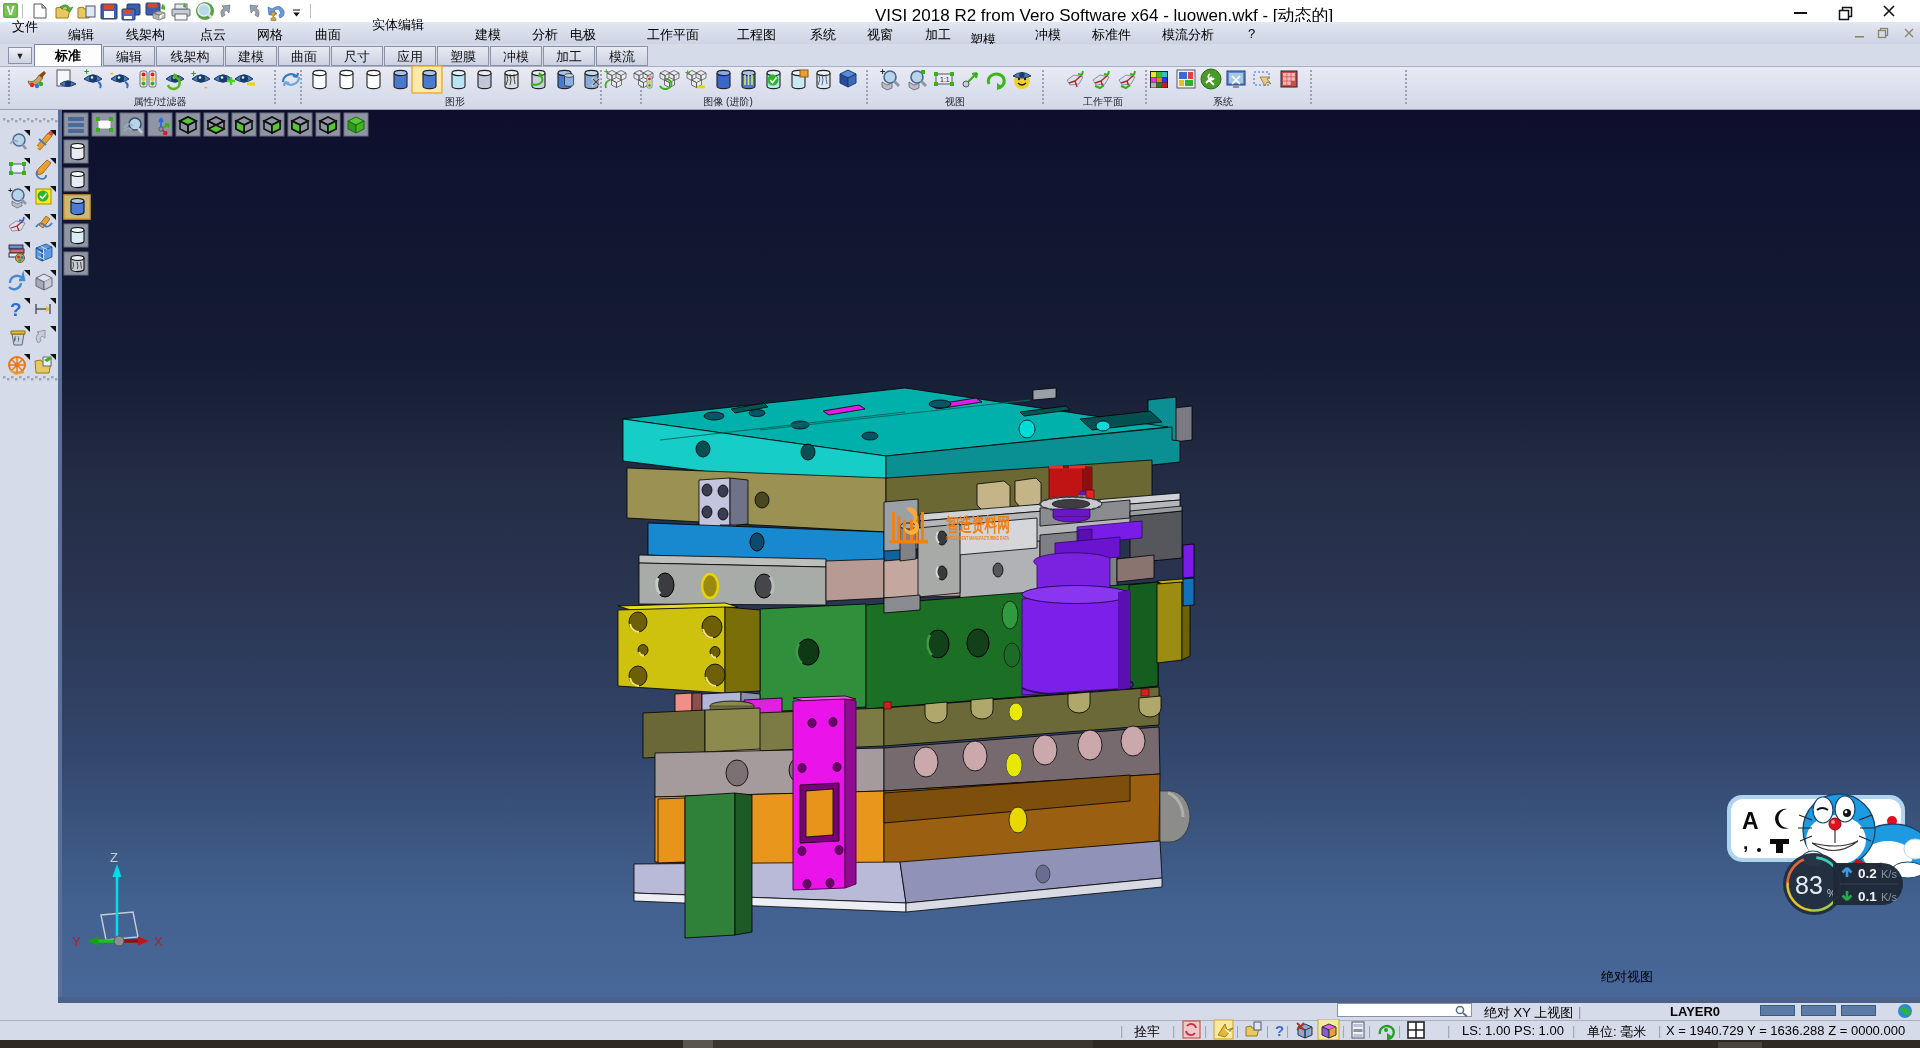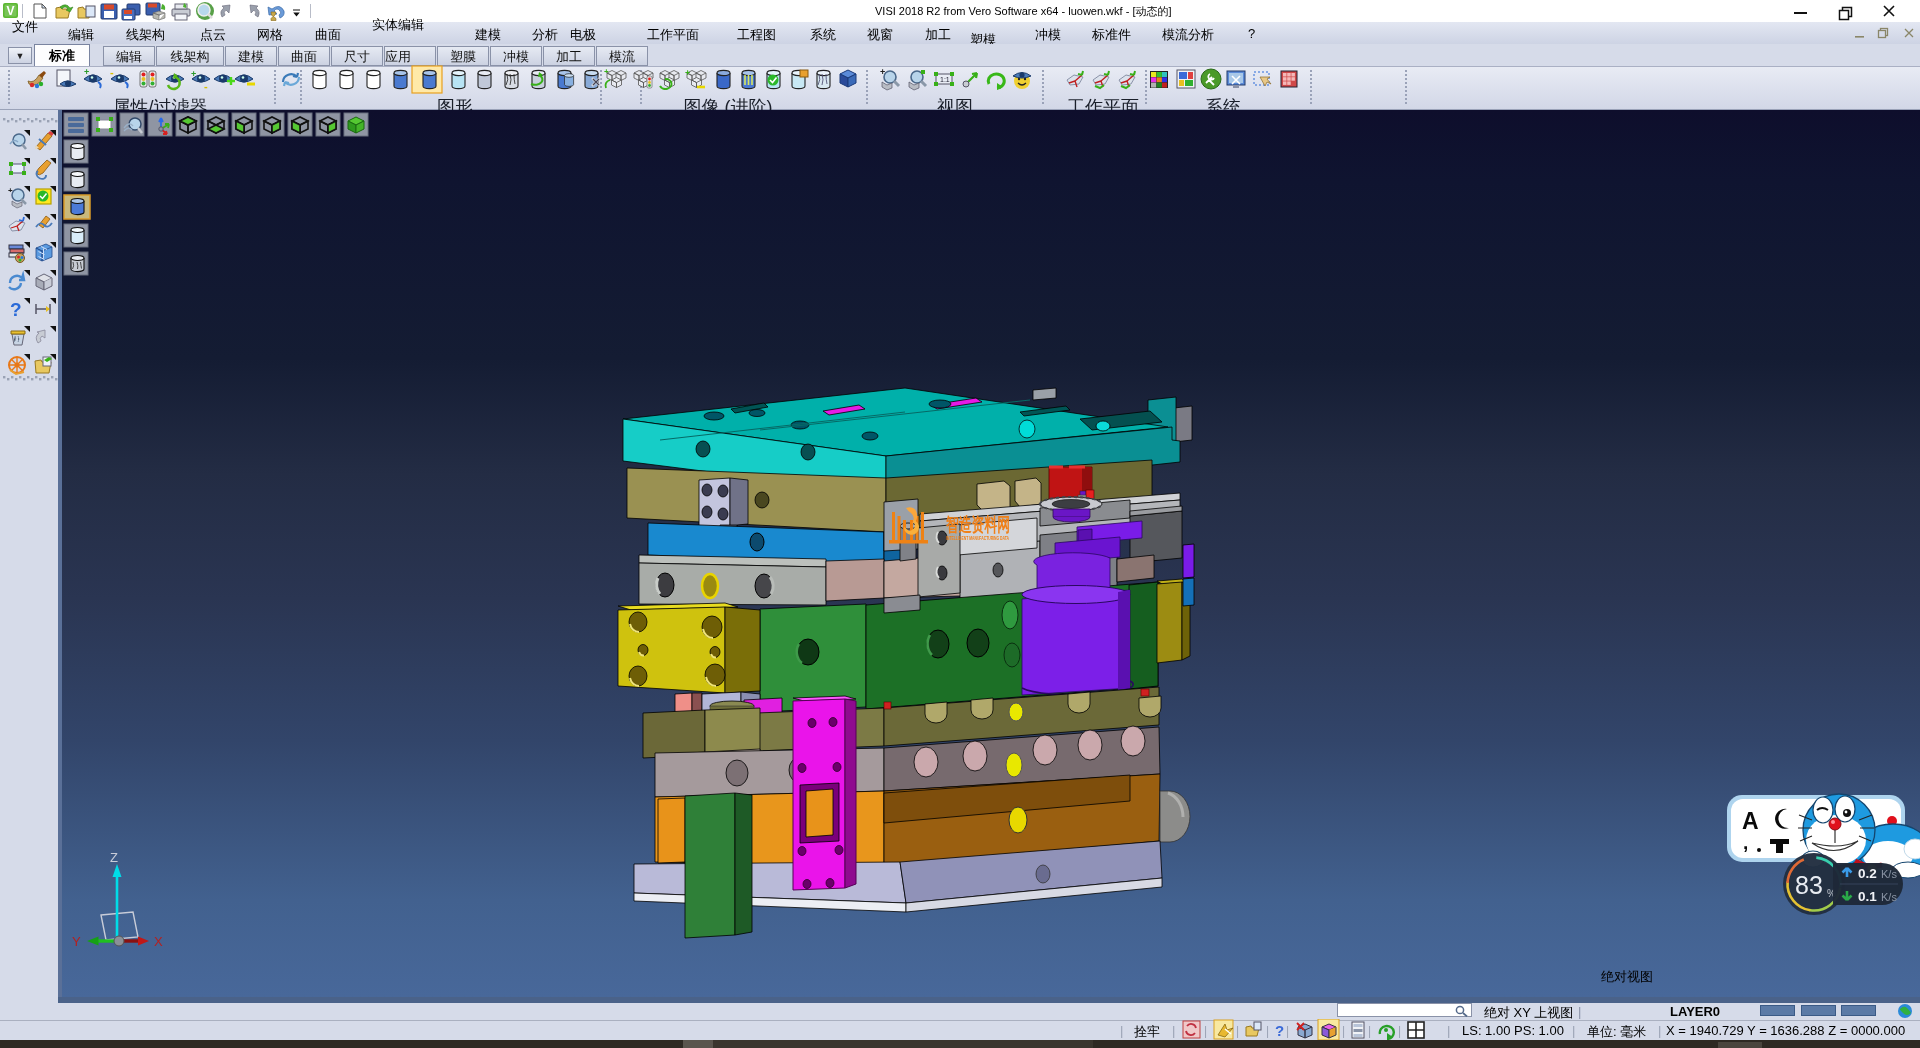--- a/index.html
+++ b/index.html
@@ -1,24 +1,24 @@
 <!DOCTYPE html>
 <html><head><meta charset="utf-8">
 <style>
 *{margin:0;padding:0;box-sizing:border-box}
 html,body{width:1920px;height:1048px;overflow:hidden;font-family:"Liberation Sans",sans-serif;background:#d6dbe9}
 .abs{position:absolute}
 #page{position:relative;width:1920px;height:1048px}
 .t13{font-size:13px;color:#000;white-space:nowrap}
-.t12{font-size:18px;color:#1a1f2a;white-space:nowrap}
+.t12{font-size:10px;color:#1a1f2a;white-space:nowrap}
 </style></head><body>
 <div id="page">
 
 <div class="abs" style="left:0;top:0;width:1920px;height:22px;background:#ffffff"></div>
-<div class="abs t13" style="left:875px;top:4px;font-size:11px">VISI 2018 R2 from Vero Software x64 - luowen.wkf - [动态的]</div>
+<div class="abs t13" style="left:875px;top:4px;font-size:17px">VISI 2018 R2 from Vero Software x64 - luowen.wkf - [动态的]</div>
 <svg class="abs" style="left:1780px;top:0" width="140" height="22">
       <rect x="14" y="12" width="13" height="2" fill="#111"></rect>
       <rect x="62.5" y="7.5" width="9" height="9" fill="none" stroke="#111" stroke-width="1.5"></rect>
       <rect x="59.5" y="10.5" width="9" height="9" fill="#fff" stroke="#111" stroke-width="1.5"></rect>
       <path d="M104 6 L114 16 M114 6 L104 16" stroke="#111" stroke-width="1.6" fill="none"></path>
     </svg>
 <svg class="abs" style="left:0;top:0" width="640" height="22">
       <rect x="3" y="3" width="15" height="15" rx="2" fill="#5cb832"></rect>
       <rect x="4.5" y="4.5" width="12" height="12" rx="1.5" fill="#fff" fill-opacity="0.18"></rect>
       <text x="10.5" y="15" font-size="12" font-weight="bold" fill="#fff" text-anchor="middle" font-family="Liberation Sans">V</text>
@@ -76,27 +76,27 @@
 <div class="abs t13" style="left:1162px;top:26px">模流分析</div>
 <div class="abs t13" style="left:1248px;top:26px">?</div>
 <svg class="abs" style="left:1850px;top:22px" width="70" height="22">
       <rect x="5" y="14" width="9" height="1.6" fill="#8a8668"></rect>
       <rect x="30.5" y="6.5" width="7" height="7" fill="none" stroke="#8a8668" stroke-width="1.3"></rect>
       <rect x="28.5" y="8.5" width="7" height="7" fill="#d6dbe9" stroke="#8a8668" stroke-width="1.3"></rect>
       <path d="M55 7 l8 8 M63 7 l-8 8" stroke="#8a8668" stroke-width="1.3"></path>
     </svg>
 <div class="abs" style="left:0;top:44px;width:1920px;height:22px;background:#d6dbe9"></div>
 <div class="abs" style="left:8px;top:47px;width:24px;height:17px;background:linear-gradient(#f0f3f8,#ccd2e2);border:1px solid #8a92a8;font-size:9px;text-align:center;color:#222;line-height:16px">▼</div>
-<div class="abs" style="left:34px;top:44px;width:56px;height:22px;background:#fdfdfe;border:1px solid #7a84a0;border-bottom:none;font-size:13px;font-weight:bold;text-align:center;line-height:21px">标准</div>
+<div class="abs" style="left:34px;top:44px;width:68px;height:22px;background:#fdfdfe;border:1px solid #7a84a0;border-bottom:none;font-size:13px;font-weight:bold;text-align:center;line-height:21px">标准</div>
 <div class="abs" style="left:103px;top:46px;width:52px;height:20px;background:linear-gradient(#e6eaf3,#ccd2e2);border:1px solid #8a92a8;font-size:13px;text-align:center;line-height:19px;color:#111">编辑</div>
 <div class="abs" style="left:156px;top:46px;width:68px;height:20px;background:linear-gradient(#e6eaf3,#ccd2e2);border:1px solid #8a92a8;font-size:13px;text-align:center;line-height:19px;color:#111">线架构</div>
 <div class="abs" style="left:225px;top:46px;width:52px;height:20px;background:linear-gradient(#e6eaf3,#ccd2e2);border:1px solid #8a92a8;font-size:13px;text-align:center;line-height:19px;color:#111">建模</div>
 <div class="abs" style="left:278px;top:46px;width:52px;height:20px;background:linear-gradient(#e6eaf3,#ccd2e2);border:1px solid #8a92a8;font-size:13px;text-align:center;line-height:19px;color:#111">曲面</div>
 <div class="abs" style="left:331px;top:46px;width:52px;height:20px;background:linear-gradient(#e6eaf3,#ccd2e2);border:1px solid #8a92a8;font-size:13px;text-align:center;line-height:19px;color:#111">尺寸</div>
-<div class="abs" style="left:384px;top:46px;width:52px;height:20px;background:linear-gradient(#e6eaf3,#ccd2e2);border:1px solid #8a92a8;font-size:13px;text-align:left;line-height:19px;color:#111">应用</div>
+<div class="abs" style="left:384px;top:46px;width:52px;height:20px;background:linear-gradient(#e6eaf3,#ccd2e2);border:1px solid #8a92a8;font-size:13px;text-align:center;line-height:19px;color:#111">应用</div>
 <div class="abs" style="left:437px;top:46px;width:52px;height:20px;background:linear-gradient(#e6eaf3,#ccd2e2);border:1px solid #8a92a8;font-size:13px;text-align:center;line-height:19px;color:#111">塑膜</div>
 <div class="abs" style="left:490px;top:46px;width:52px;height:20px;background:linear-gradient(#e6eaf3,#ccd2e2);border:1px solid #8a92a8;font-size:13px;text-align:center;line-height:19px;color:#111">冲模</div>
 <div class="abs" style="left:543px;top:46px;width:52px;height:20px;background:linear-gradient(#e6eaf3,#ccd2e2);border:1px solid #8a92a8;font-size:13px;text-align:center;line-height:19px;color:#111">加工</div>
 <div class="abs" style="left:596px;top:46px;width:52px;height:20px;background:linear-gradient(#e6eaf3,#ccd2e2);border:1px solid #8a92a8;font-size:13px;text-align:center;line-height:19px;color:#111">模流</div>
 <div class="abs" style="left:0;top:66px;width:1920px;height:44px;background:linear-gradient(#e8ebf4,#d2d7e7);border-top:1px solid #aab0c4;border-bottom:1px solid #9aa2b8"></div>
 <div class="abs t12" style="left:160px;top:95px;transform:translateX(-50%)">属性/过滤器</div>
 <div class="abs t12" style="left:455px;top:95px;transform:translateX(-50%)">图形</div>
 <div class="abs t12" style="left:728px;top:95px;transform:translateX(-50%)">图像 (进阶)</div>
 <div class="abs t12" style="left:955px;top:95px;transform:translateX(-50%)">视图</div>
 <div class="abs t12" style="left:1103px;top:95px;transform:translateX(-50%)">工作平面</div>

